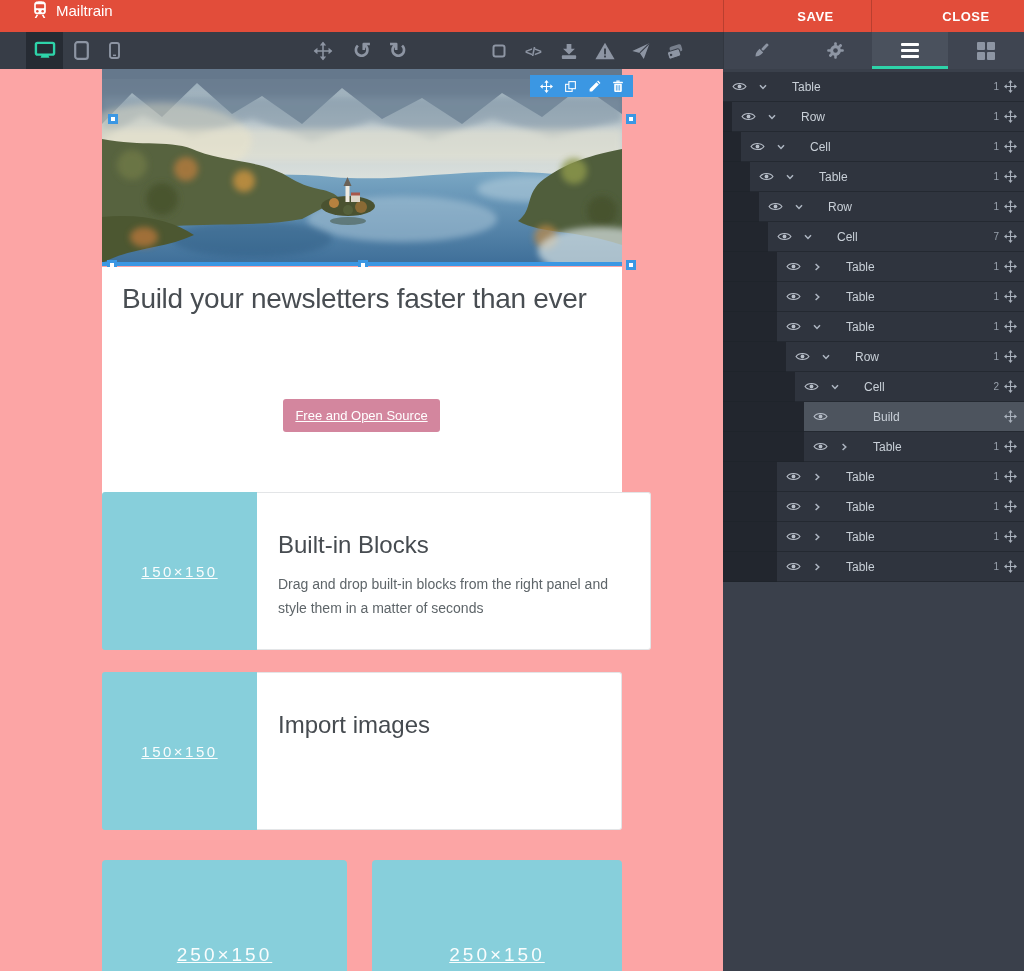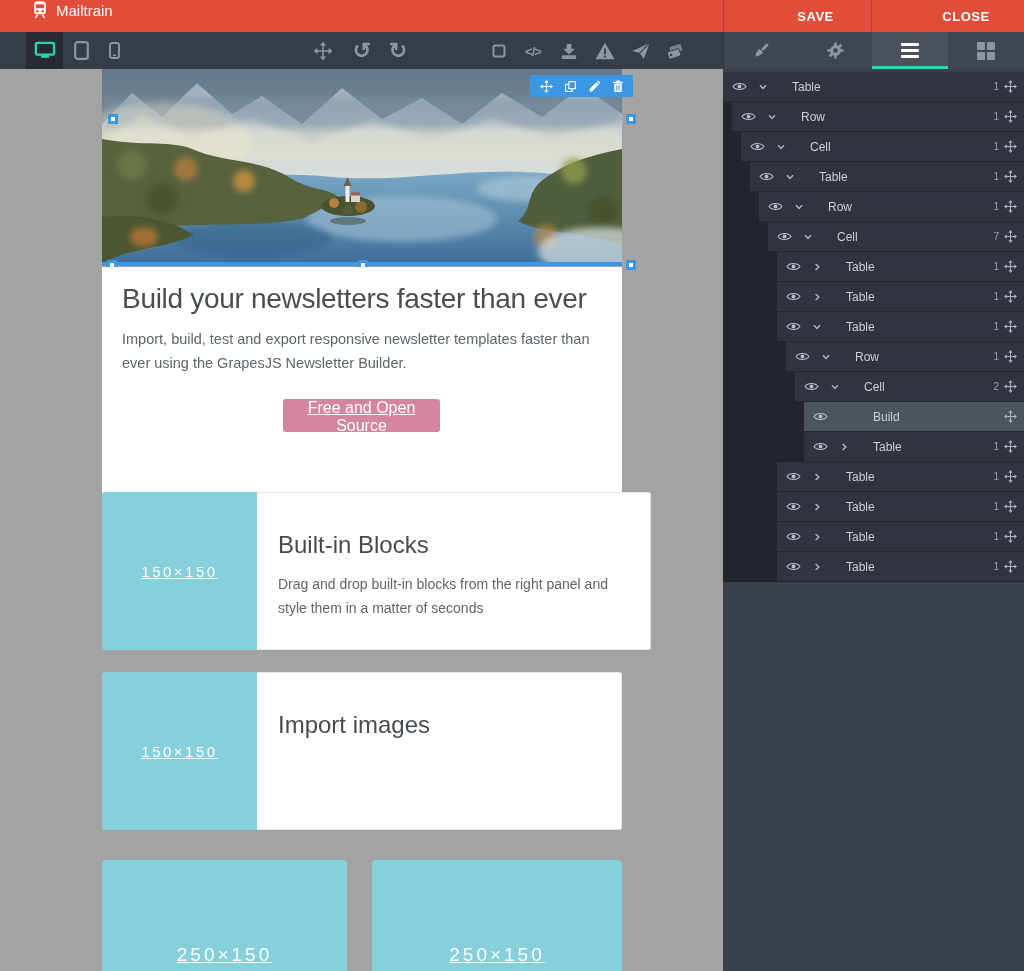--- a/index.html
+++ b/index.html
@@ -58,33 +58,33 @@
   .gutter{background:var(--gutter);border-bottom:1px solid #1f242b;flex:none;}
   .layer-main{flex:1;display:flex;align-items:center;background:var(--row-bg);border-bottom:1px solid #242931;padding-left:9px;min-width:0;}
   .layer-row.selected .layer-main{background:var(--row-sel);}
   .eye{width:26px;flex:none;display:flex;align-items:center;}
   .caret{width:20px;flex:none;display:flex;align-items:center;}
   .layer-label{margin-left:14px;font-size:12px;color:#c9d0d8;flex:1;white-space:nowrap;overflow:hidden;}
   .layer-count{font-size:10px;color:#99a1ac;margin-right:5px;}
   .layer-move{width:20px;flex:none;display:flex;align-items:center;}
 
   
-  .canvas{position:absolute;left:0;top:69px;width:723px;height:902px;background:#a3a3a3;overflow:hidden;}
+  .canvas{position:absolute;left:0;top:69px;width:723px;height:902px;background:#fca5a5;overflow:hidden;}
   .hero-img{position:absolute;left:102px;top:0;width:520px;height:194px;}
   .hero-img svg{display:block;width:520px;height:194px;}
   .sel-bottom{position:absolute;left:102px;top:193px;width:520px;height:4px;background:var(--selection-blue);}
   .handle{position:absolute;width:10px;height:10px;background:var(--selection-blue);display:flex;align-items:center;justify-content:center;}
   .handle::after{content:"";width:4px;height:4px;background:#fff;}
   .sel-toolbar{position:absolute;left:530px;top:6px;width:103px;height:22px;background:var(--selection-blue);display:flex;align-items:center;justify-content:space-around;padding:0 4px;}
   .sel-toolbar .sic{display:flex;align-items:center;justify-content:center;cursor:pointer;}
 
   .hero-card{position:absolute;left:102px;top:198px;width:520px;height:260px;background:#fff;border-radius:0 0 4px 4px;}
   .hero-heading{position:absolute;left:20px;top:16px;font-size:28px;color:#484d52;letter-spacing:-.3px;}
   .hero-body{position:absolute;left:20px;top:60px;width:492px;font-size:14.5px;line-height:1.68;color:#5e6569;}
-  .pink-btn{position:absolute;left:181px;top:132px;width:157px;height:33px;background:var(--button-pink);border:none;border-radius:3px;color:#fff;font-size:16px;text-decoration:underline;font-family:"Liberation Sans",sans-serif;cursor:pointer;}
+  .pink-btn{position:absolute;left:181px;top:132px;width:157px;height:33px;background:var(--button-pink);border:none;border-radius:3px;color:#fff;font-size:13px;text-decoration:underline;font-family:"Liberation Sans",sans-serif;cursor:pointer;}
 
   .feature{position:absolute;left:102px;width:520px;height:158px;display:flex;}
   .feature .ph{width:155px;flex:none;background:var(--placeholder-teal);border-radius:3px 0 0 3px;display:flex;align-items:center;justify-content:center;}
   .ph-text{color:rgba(255,255,255,.95);font-size:15px;letter-spacing:2.5px;text-decoration:underline;}
   .feature .content{flex:1;background:#fff;border:1px solid #e3e5e7;border-left:none;border-radius:0 3px 3px 0;padding:38px 20px 0 21px;}
   .feat-heading{font-size:24px;color:#464b50;}
   .feat-body{margin-top:13px;width:352px;font-size:14px;line-height:1.72;color:#5e6569;}
 
   .bottom-ph{position:absolute;height:180px;background:var(--placeholder-teal);border-radius:4px 4px 0 0;display:flex;align-items:flex-start;justify-content:center;}
   .bottom-ph .ph-text{margin-top:84px;font-size:19px;letter-spacing:3px;}
@@ -292,21 +292,20 @@
             <line x1="8" y1="9.5" x2="8" y2="19.5"></line>
             <line x1="11" y1="9.5" x2="11" y2="19.5"></line>
             <line x1="14" y1="9.5" x2="14" y2="19.5"></line>
           </g>
       </svg>
     </span>
   </div>
 
   <div class="hero-card">
     <div class="hero-heading">Build your newsletters faster than ever</div>
-    <div class="hero-body">Import, build, test and export responsive newsletter templates faster than ever using the GrapesJS Newsletter Builder.</div>
     <button class="pink-btn">Free and Open Source</button>
   </div>
 
   <div class="feature" style="top:423px">
     <div class="ph">
       <span class="ph-text">150×150</span>
     </div>
     <div class="content">
       <div class="feat-heading">Built-in Blocks</div>
       <div class="feat-body">Drag and drop built-in blocks from the right panel and style them in a matter of seconds</div>

